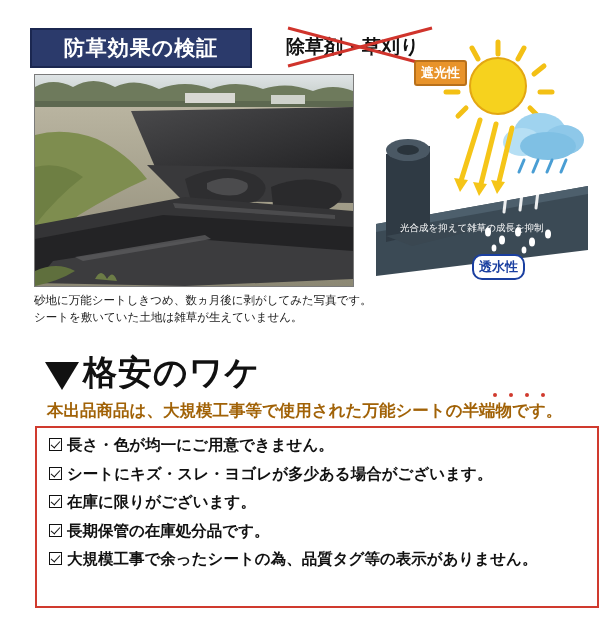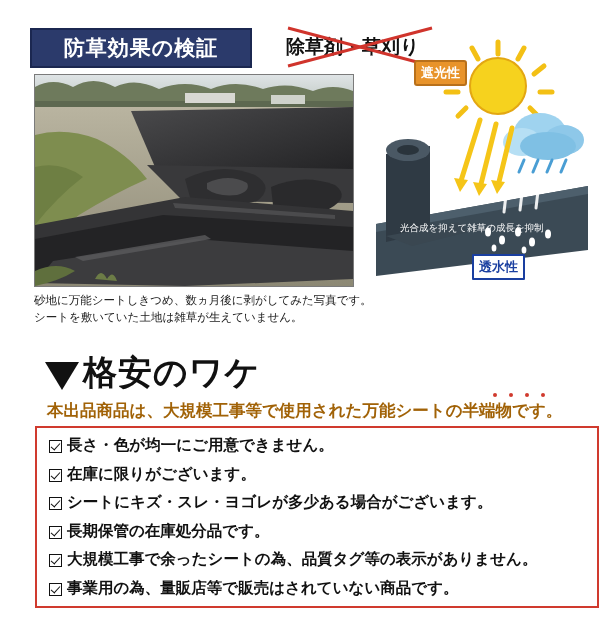--- a/index.html
+++ b/index.html
@@ -109,21 +109,21 @@
     border: 2px solid #b8701a;
     border-radius: 3px;
     padding: 2px 5px;
   }
   #label-permeable {
     left: 100px;
     top: 218px;
     color: #1a3fa0;
     background: #ffffff;
     border: 2px solid #1a3fa0;
-    border-radius: 1px;
+    border-radius: 10px;
     padding: 2px 5px;
   }
   #label-inner {
     position: absolute;
     left: 28px;
     top: 186px;
     font-size: 9.5px;
     color: #ffffff;
     white-space: nowrap;
   }
@@ -188,21 +188,21 @@
     top: 88px;
     width: 564px;
     height: 182px;
     border: 2px solid #d03a2e;
     box-sizing: border-box;
     background: #ffffff;
     padding: 7px 10px 0 12px;
   }
   .note-item {
     display: flex;
-    align-items: center;
+    align-items: flex-start;
     font-size: 15.5px;
     font-weight: bold;
     color: #111111;
     line-height: 20px;
     margin-bottom: 8.5px;
     white-space: nowrap;
   }
   .note-check {
     display: inline-block;
     width: 13px;
@@ -386,32 +386,28 @@
       <i style="left:48px"></i>
   </div>
 
   <div id="notes-box">
     <div class="note-item">
       <span class="note-check"></span>
       <span>長さ・色が均一にご用意できません。</span>
     </div>
     <div class="note-item">
       <span class="note-check"></span>
-      <span>在庫に限りがございます。</span>
+      <span>シートにキズ・スレ・ヨゴレが多少ある場合がございます。</span>
     </div>
     <div class="note-item">
       <span class="note-check"></span>
-      <span>シートにキズ・スレ・ヨゴレが多少ある場合がございます。</span>
+      <span>在庫に限りがございます。</span>
     </div>
     <div class="note-item">
       <span class="note-check"></span>
       <span>長期保管の在庫処分品です。</span>
     </div>
     <div class="note-item">
       <span class="note-check"></span>
       <span>大規模工事で余ったシートの為、品質タグ等の表示がありません。</span>
     </div>
-    <div class="note-item">
-      <span class="note-check"></span>
-      <span>事業用の為、量販店等で販売はされていない商品です。</span>
-    </div>
   </div>
 </div>
 
 </body></html>

